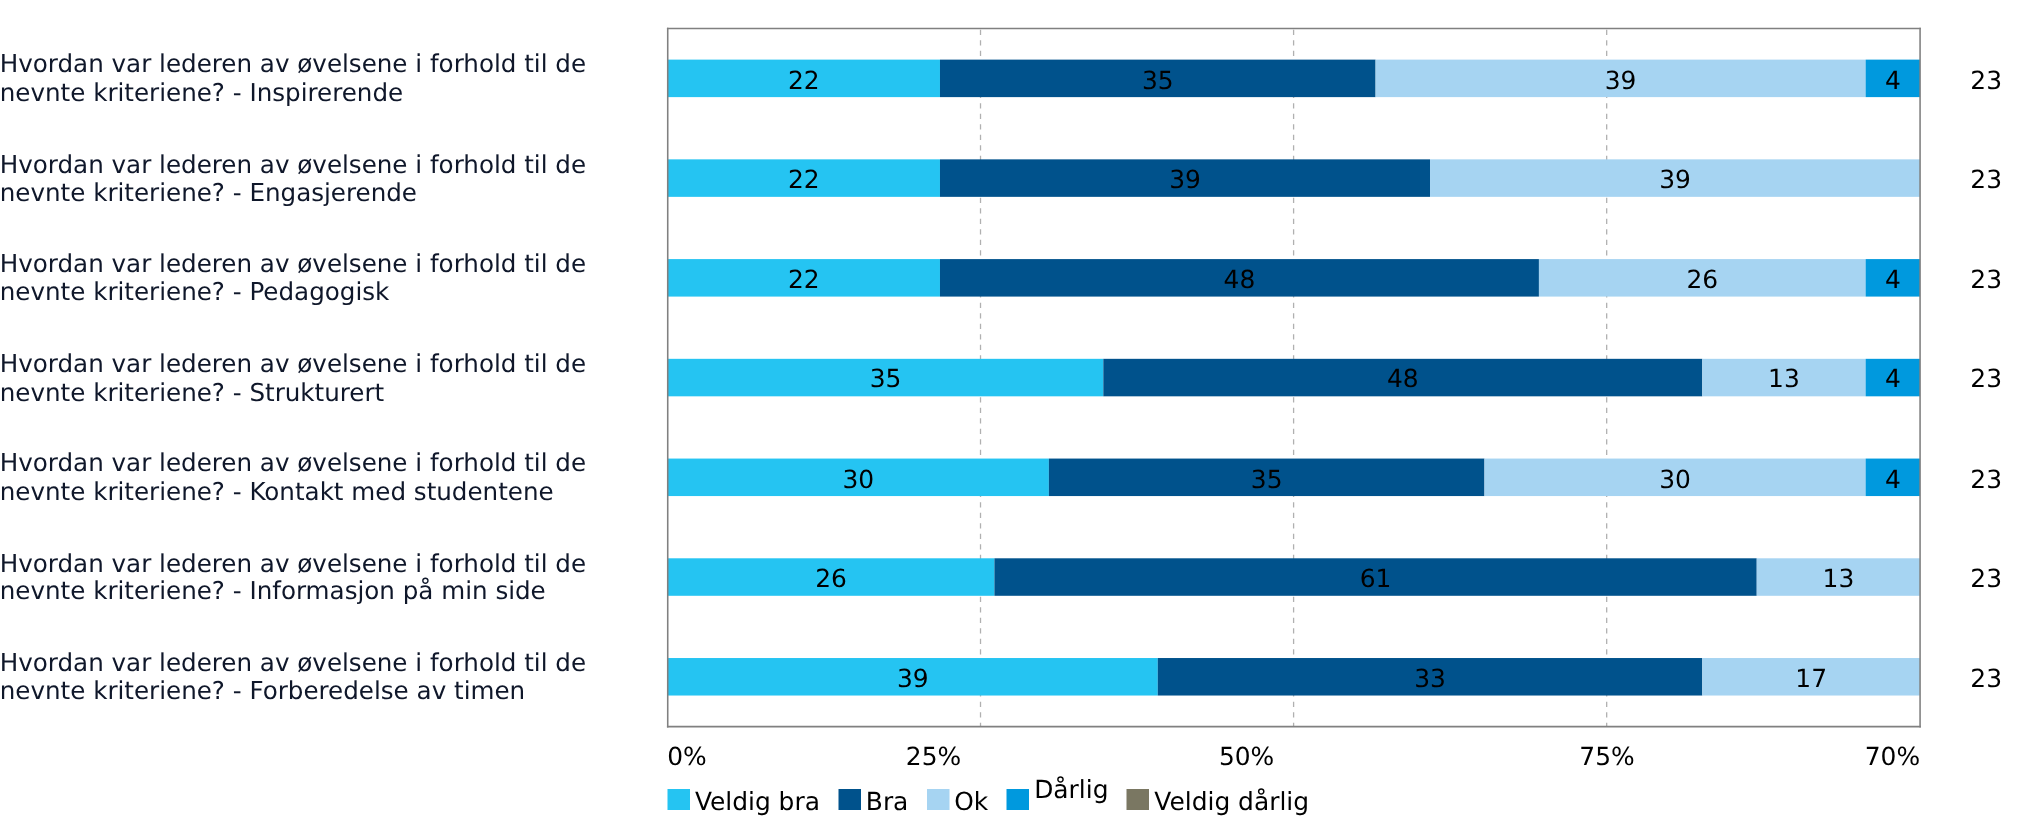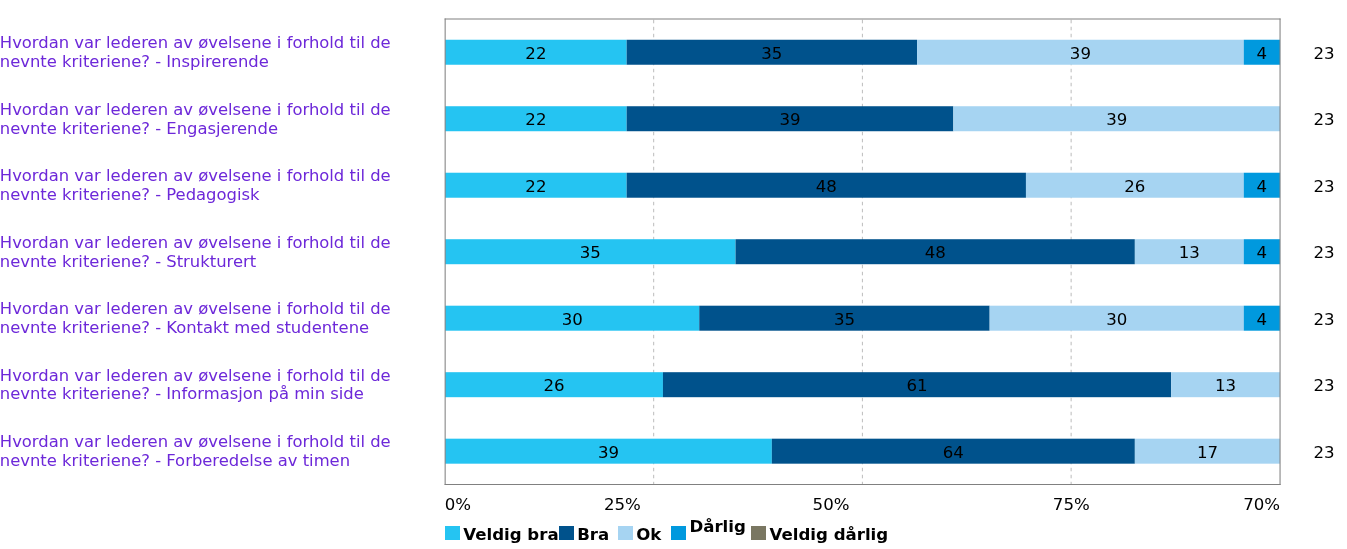--- a/index.html
+++ b/index.html
@@ -2,37 +2,37 @@
 <html><head>
 <meta charset="utf-8">
 <style>
   html,body{margin:0;padding:0;}
   body{width:1347px;height:549px;background:#ffffff;
        font-family:"DejaVu Sans",sans-serif;color:#000000;overflow:hidden;}
   #root{position:relative;width:1347px;height:549px;transform:translateZ(0);background:#fff;}
 
   
   .catlabel{position:absolute;left:-0.2px;width:436px;font-size:16.4px;line-height:18.6px;
-            color:#6d28d9;white-space:normal;}
+            color:#0f172a;white-space:normal;}
 
   
   #chartsvg{position:absolute;left:0;top:0;width:1347px;height:549px;}
 
   
   .seglabel{position:absolute;font-size:16.6px;color:#000000;line-height:1;
             text-align:center;white-space:nowrap;}
 
   
   .ncount{position:absolute;width:80px;text-align:center;font-size:16.6px;color:#000000;line-height:1;}
 
   
   .tick{position:absolute;font-size:16.6px;color:#000000;line-height:1;white-space:nowrap;}
 
   
-  #legend{position:absolute;left:0;top:0;width:1347px;height:549px;font-weight:bold;}
+  #legend{position:absolute;left:0;top:0;width:1347px;height:549px;}
   .lgitem{position:absolute;}
   .swatch{position:absolute;width:14.6px;height:14.6px;}
   .lglabel{position:absolute;font-size:16.6px;color:#000000;line-height:17px;white-space:nowrap;}
 </style>
 </head>
 <body>
 
 <div id="root">
   <div id="labels">
       <div class="catlabel" style="top: 34.445px;">Hvordan var lederen av øvelsene i forhold til de nevnte kriteriene? - Inspirerende</div>
@@ -100,21 +100,21 @@
       <div class="seglabel" style="left: 1129.3px; width: 120px; top: 245.415px;">13</div>
       <div class="seglabel" style="left: 1201.9px; width: 120px; top: 245.415px;">4</div>
       <div class="seglabel" style="left: 512.2px; width: 120px; top: 311.905px;">30</div>
       <div class="seglabel" style="left: 784.45px; width: 120px; top: 311.905px;">35</div>
       <div class="seglabel" style="left: 1056.7px; width: 120px; top: 311.905px;">30</div>
       <div class="seglabel" style="left: 1201.9px; width: 120px; top: 311.905px;">4</div>
       <div class="seglabel" style="left: 494.05px; width: 120px; top: 378.395px;">26</div>
       <div class="seglabel" style="left: 857.05px; width: 120px; top: 378.395px;">61</div>
       <div class="seglabel" style="left: 1165.6px; width: 120px; top: 378.395px;">13</div>
       <div class="seglabel" style="left: 548.5px; width: 120px; top: 444.885px;">39</div>
-      <div class="seglabel" style="left: 893.35px; width: 120px; top: 444.885px;">64</div>
+      <div class="seglabel" style="left: 893.35px; width: 120px; top: 444.885px;">33</div>
       <div class="seglabel" style="left: 1147.45px; width: 120px; top: 444.885px;">17</div>
     </div>
   <div id="counts">
       <div class="ncount" style="left: 1284.1px; top: 45.945px;">23</div>
       <div class="ncount" style="left: 1284.1px; top: 112.435px;">23</div>
       <div class="ncount" style="left: 1284.1px; top: 178.925px;">23</div>
       <div class="ncount" style="left: 1284.1px; top: 245.415px;">23</div>
       <div class="ncount" style="left: 1284.1px; top: 311.905px;">23</div>
       <div class="ncount" style="left: 1284.1px; top: 378.395px;">23</div>
       <div class="ncount" style="left: 1284.1px; top: 444.885px;">23</div>

